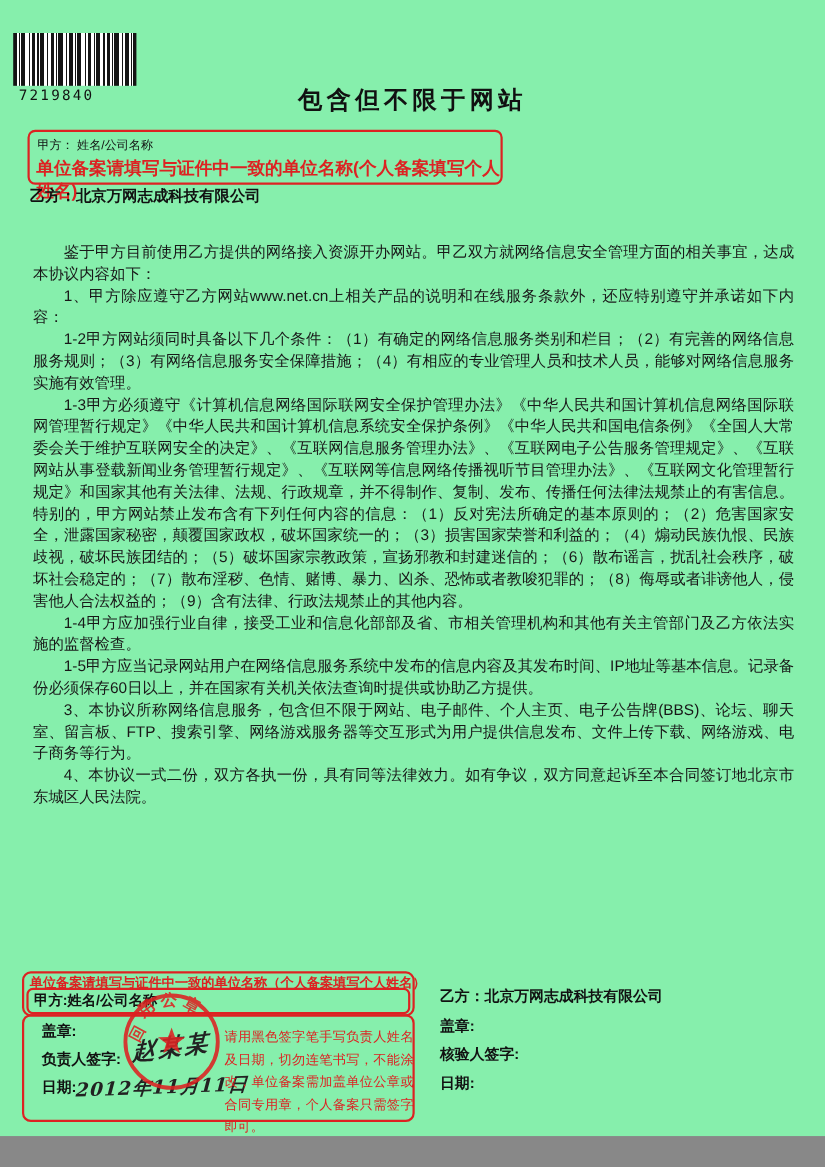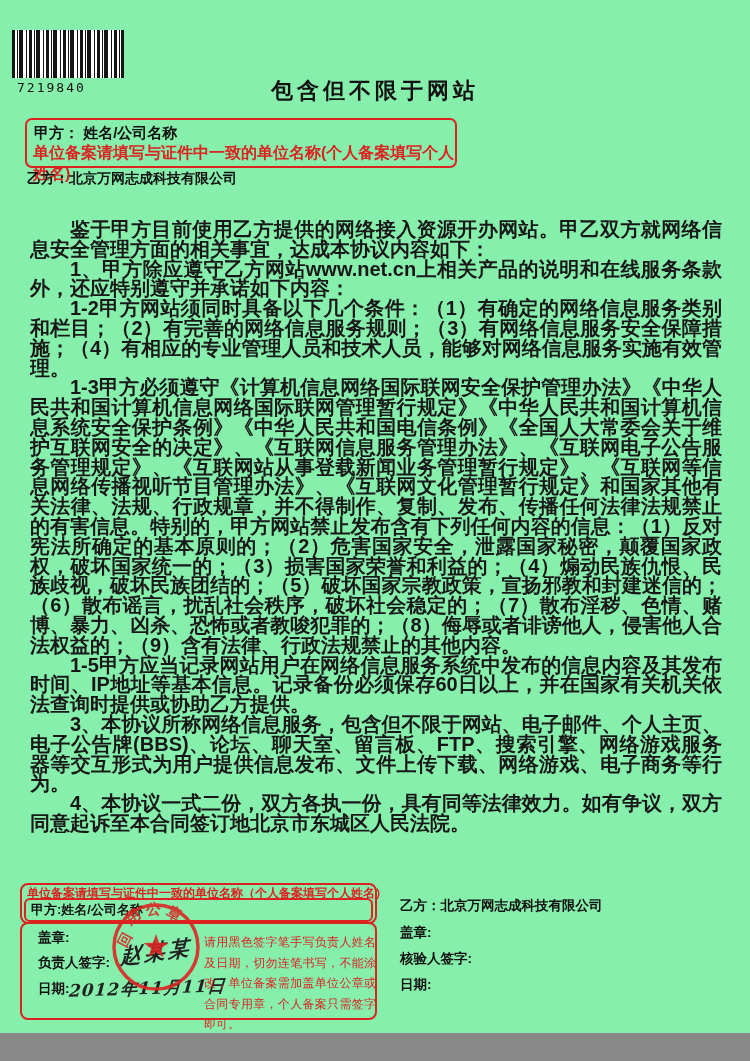--- a/index.html
+++ b/index.html
@@ -25,29 +25,29 @@
   }
   .doc-title{
     position:absolute;left:0;right:0;top:76px;text-align:center;
     font-size:22px;font-weight:bold;letter-spacing:4px;color:#111;
   }
   .red{color:var(--red);}
   .box-a{
     position:absolute;left:25px;top:118px;width:428px;height:46px;
     border:2px solid var(--red);border-radius:7px;
   }
-  .box-a .line1{position:absolute;left:7px;top:4px;font-size:15px;font-weight:bold;color:#111;}
+  .box-a .line1{position:absolute;left:7px;top:4px;font-size:11px;font-weight:normal;color:#111;}
   .box-a .line2{position:absolute;left:6px;top:23px;font-size:16px;font-weight:bold;}
   .party-b-top{
     position:absolute;left:27px;top:170px;font-size:14px;font-weight:bold;color:#111;
   }
   
   .agreement-body{
     position:absolute;left:30px;top:220px;width:692px;height:660px;
-    font-size:20px;line-height:19.8px;font-weight:700;
+    font-size:14px;line-height:19.8px;font-weight:400;
     text-align:justify;overflow:hidden;color:#181818;
   }
   .agreement-body p{margin:0;text-indent:2em;}
   
   .sig-box-a{
     position:absolute;left:20px;top:883px;width:353px;height:37px;
     border:2px solid var(--red);border-radius:8px;
   }
   .sig-box-a .note{position:absolute;left:5px;top:0px;font-size:12px;font-weight:bold;white-space:nowrap;}
   .sig-box-a .inner{
@@ -103,20 +103,21 @@
     </div>
     <div class="line2 red">单位备案请填写与证件中一致的单位名称(个人备案填写个人姓名)</div>
   </div>
   <div class="party-b-top">乙方：北京万网志成科技有限公司</div>
 
   <div class="agreement-body">
       <p>鉴于甲方目前使用乙方提供的网络接入资源开办网站。甲乙双方就网络信息安全管理方面的相关事宜，达成本协议内容如下：</p>
       <p>1、甲方除应遵守乙方网站www.net.cn上相关产品的说明和在线服务条款外，还应特别遵守并承诺如下内容：</p>
       <p>1-2甲方网站须同时具备以下几个条件：（1）有确定的网络信息服务类别和栏目；（2）有完善的网络信息服务规则；（3）有网络信息服务安全保障措施；（4）有相应的专业管理人员和技术人员，能够对网络信息服务实施有效管理。</p>
       <p>1-3甲方必须遵守《计算机信息网络国际联网安全保护管理办法》《中华人民共和国计算机信息网络国际联网管理暂行规定》《中华人民共和国计算机信息系统安全保护条例》《中华人民共和国电信条例》《全国人大常委会关于维护互联网安全的决定》、《互联网信息服务管理办法》、《互联网电子公告服务管理规定》、《互联网站从事登载新闻业务管理暂行规定》、《互联网等信息网络传播视听节目管理办法》、《互联网文化管理暂行规定》和国家其他有关法律、法规、行政规章，并不得制作、复制、发布、传播任何法律法规禁止的有害信息。特别的，甲方网站禁止发布含有下列任何内容的信息：（1）反对宪法所确定的基本原则的；（2）危害国家安全，泄露国家秘密，颠覆国家政权，破坏国家统一的；（3）损害国家荣誉和利益的；（4）煽动民族仇恨、民族歧视，破坏民族团结的；（5）破坏国家宗教政策，宣扬邪教和封建迷信的；（6）散布谣言，扰乱社会秩序，破坏社会稳定的；（7）散布淫秽、色情、赌博、暴力、凶杀、恐怖或者教唆犯罪的；（8）侮辱或者诽谤他人，侵害他人合法权益的；（9）含有法律、行政法规禁止的其他内容。</p>
+      <p>1-4甲方应加强行业自律，接受工业和信息化部部及省、市相关管理机构和其他有关主管部门及乙方依法实施的监督检查。</p>
       <p>1-5甲方应当记录网站用户在网络信息服务系统中发布的信息内容及其发布时间、IP地址等基本信息。记录备份必须保存60日以上，并在国家有关机关依法查询时提供或协助乙方提供。</p>
       <p>3、本协议所称网络信息服务，包含但不限于网站、电子邮件、个人主页、电子公告牌(BBS)、论坛、聊天室、留言板、FTP、搜索引擎、网络游戏服务器等交互形式为用户提供信息发布、文件上传下载、网络游戏、电子商务等行为。</p>
       <p>4、本协议一式二份，双方各执一份，具有同等法律效力。如有争议，双方同意起诉至本合同签订地北京市东城区人民法院。</p>
     </div>
 
   <div class="sig-box-a">
     <div class="note red">单位备案请填写与证件中一致的单位名称（个人备案填写个人姓名）</div>
     <div class="inner"></div>
     <div class="pa-line">甲方:姓名/公司名称</div>
   </div>

